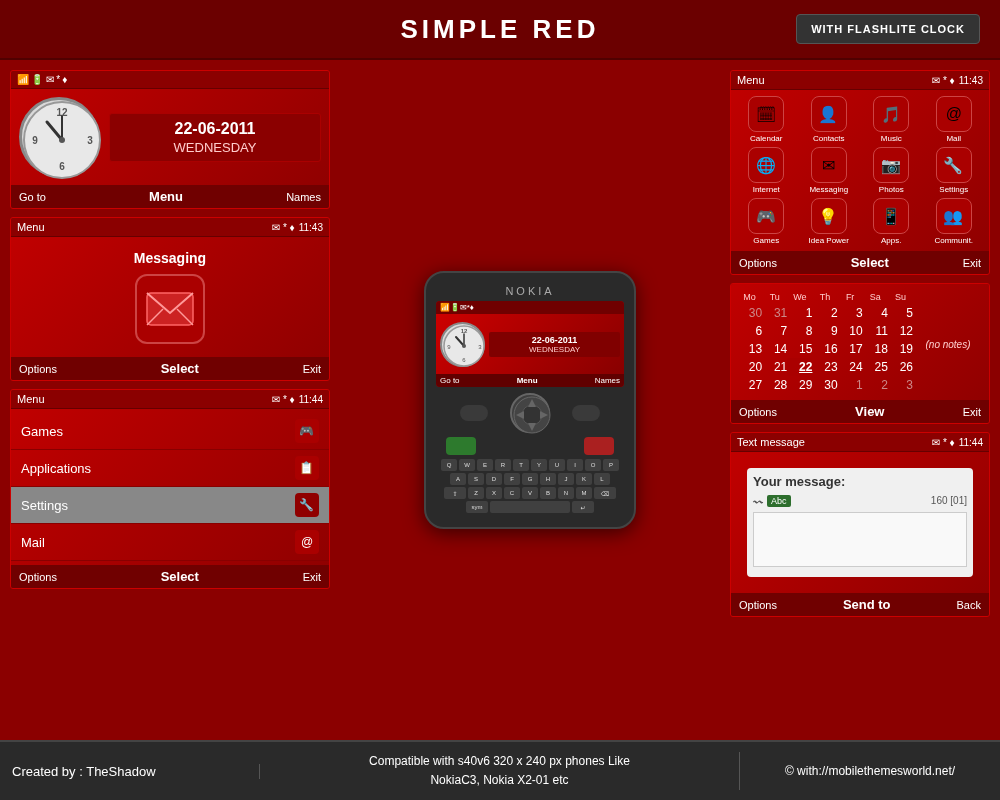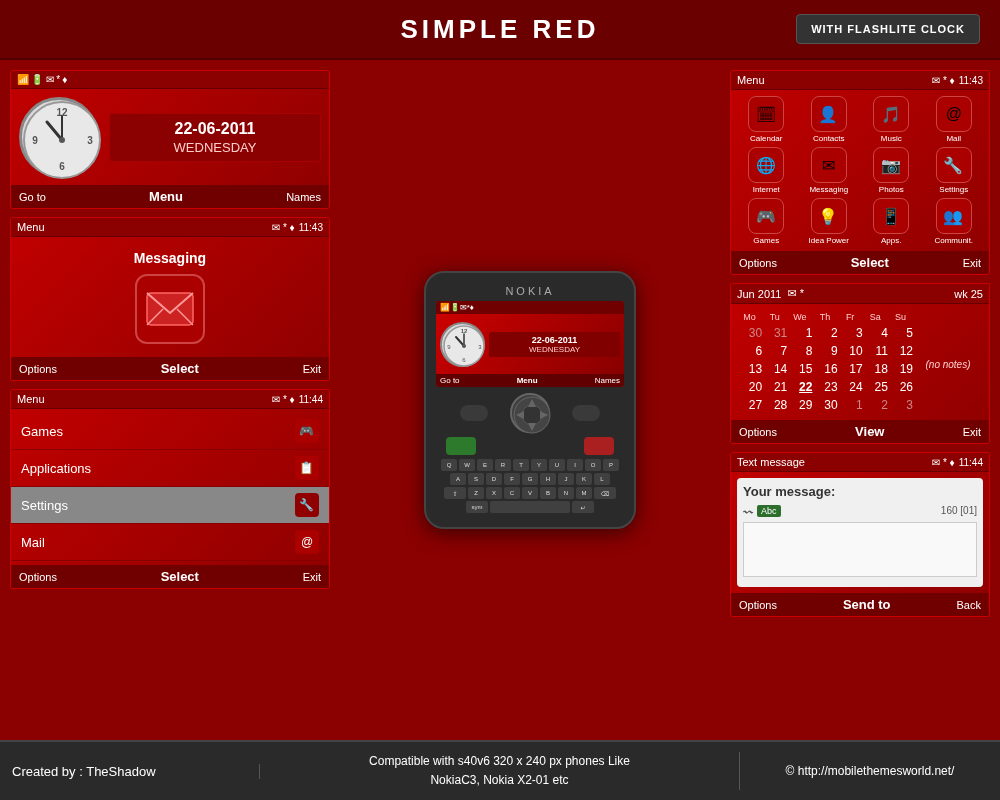--- a/index.html
+++ b/index.html
@@ -450,21 +450,21 @@
     .cal-notes {
       color: #FFcccc;
       font-size: 10px;
       text-align: right;
       margin-top: 4px;
       font-style: italic;
     }
 
     
     .text-msg-body {
-      padding: 6px;
+      padding: 16px;
       background: linear-gradient(135deg, #C00000, #900000);
     }
 
     .text-msg-box {
       background: #f0f0f0;
       border-radius: 4px;
       padding: 6px;
       min-height: 100px;
     }
 
@@ -816,27 +816,20 @@
         </div>
       </div>
       <div class="panel-footer">
         <span>Options</span>
         <span class="panel-footer-center">Select</span>
         <span>Exit</span>
       </div>
     </div>
 
     <div class="panel">
-      <div class="panel-header">
-        <div style="display:flex;gap:6px;align-items:center;color:white;font-size:11px;">
-          <span>Jun 2011</span>
-          <span>✉ *</span>
-        </div>
-        <span style="color:white;font-size:11px;">wk 25</span>
-      </div>
       <div class="calendar-body">
         <div style="display:flex;">
           <div style="flex:1;">
             <div class="calendar-grid">
               <div class="cal-header">Mo</div>
               <div class="cal-header">Tu</div>
               <div class="cal-header">We</div>
               <div class="cal-header">Th</div>
               <div class="cal-header">Fr</div>
               <div class="cal-header">Sa</div>
@@ -932,15 +925,15 @@
 
 <div class="footer">
   <div class="footer-left">
     <span>Created by : TheShadow</span>
   </div>
   <div class="footer-center">
     <div>Compatible with s40v6 320 x 240 px phones Like</div>
     <div>NokiaC3, Nokia X2-01 etc</div>
   </div>
   <div class="footer-right">
-    <span>© http://mobilethemesworld.net/</span>
+    <span>© with://mobilethemesworld.net/</span>
   </div>
 </div>
 
 </body></html>

